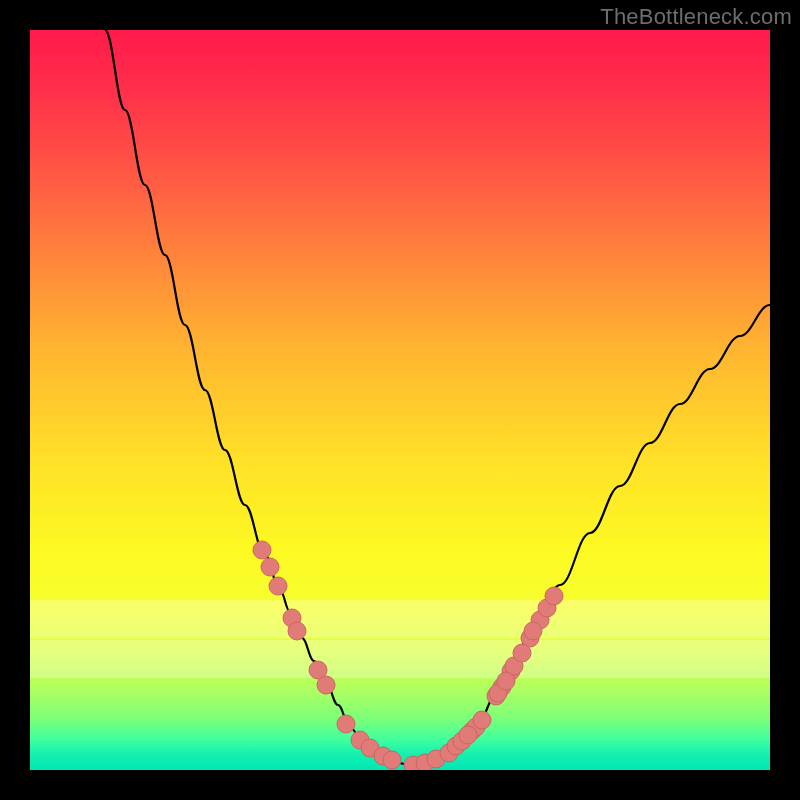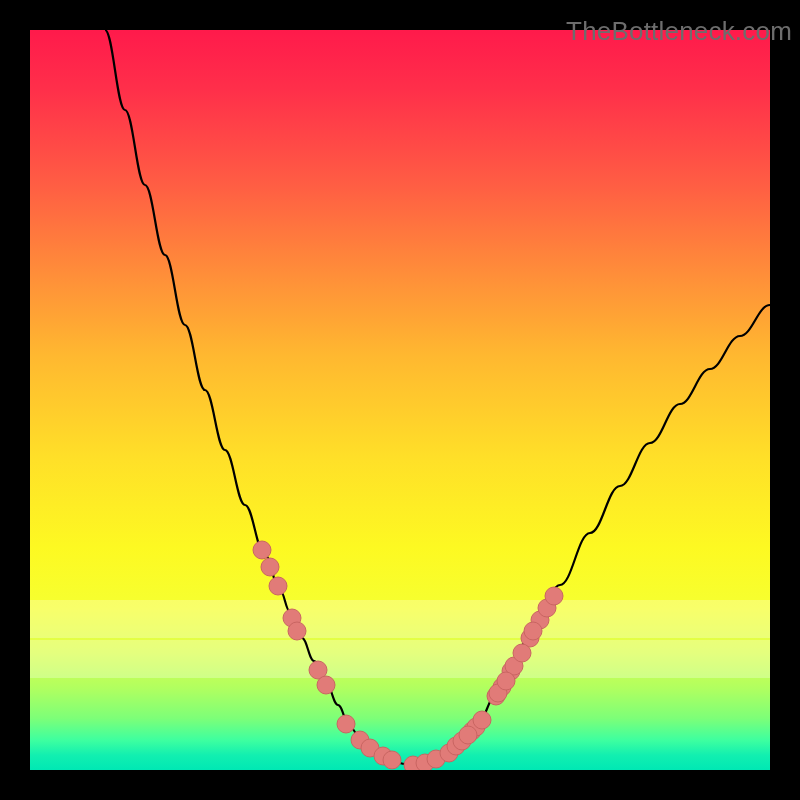--- a/index.html
+++ b/index.html
@@ -51,24 +51,24 @@
     );
   }
   .light-band {
     position: absolute;
     left: 0;
     width: 100%;
     background: rgba(255,255,255,0.28);
   }
   .watermark {
     position: absolute;
-    top: 16px;
+    top: 4px;
     right: 8px;
     color: #6d6d6d;
-    font-size: 26px;
+    font-size: 22px;
     font-weight: 500;
     letter-spacing: 0.2px;
     user-select: none;
   }
   svg.curve {
     position: absolute;
     left: 0; top: 0;
     width: 100%;
     height: 100%;
   }

